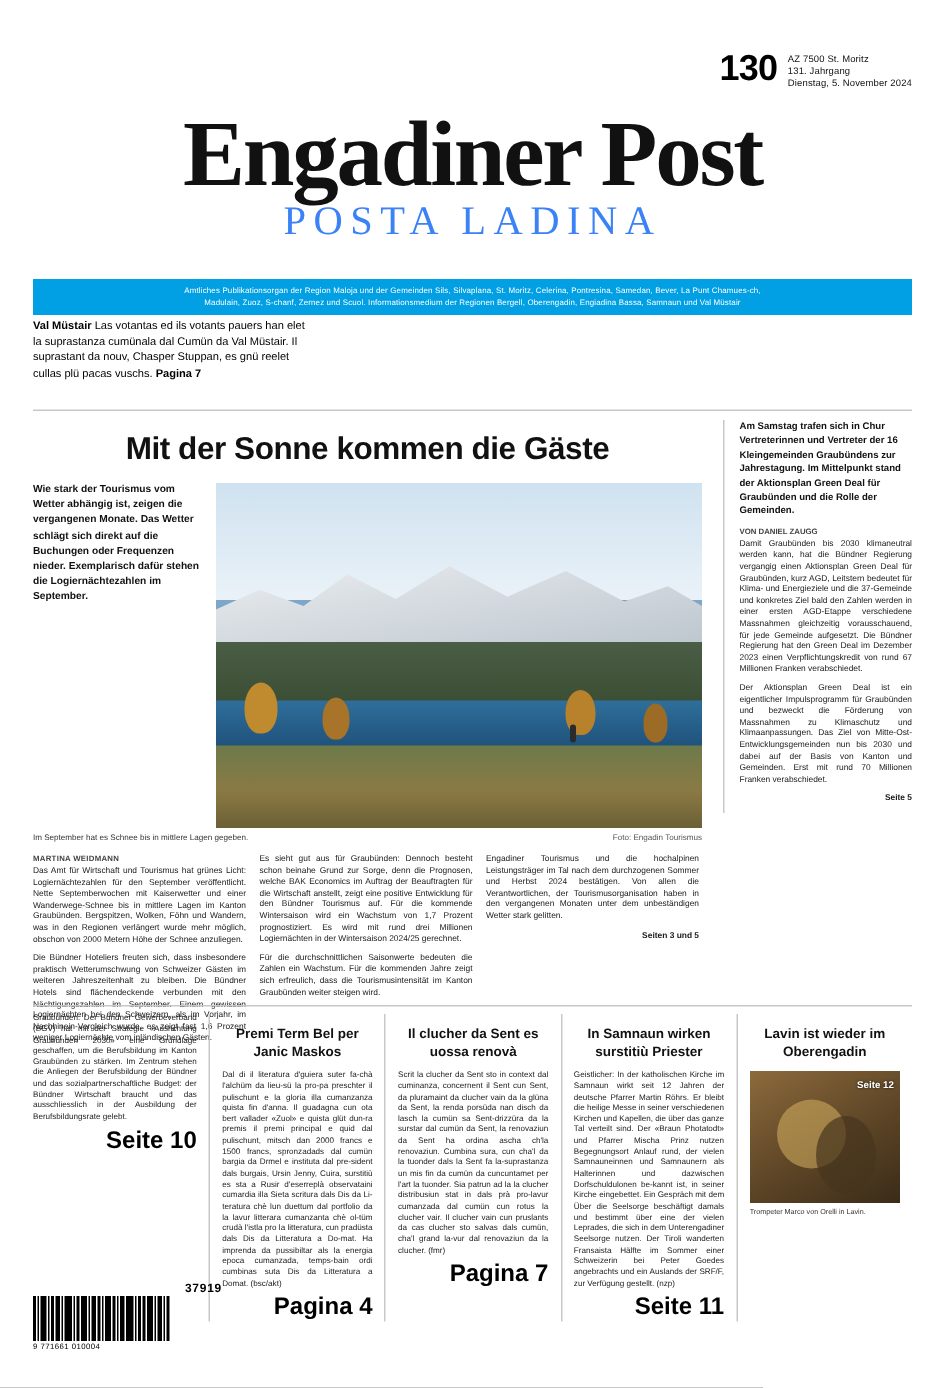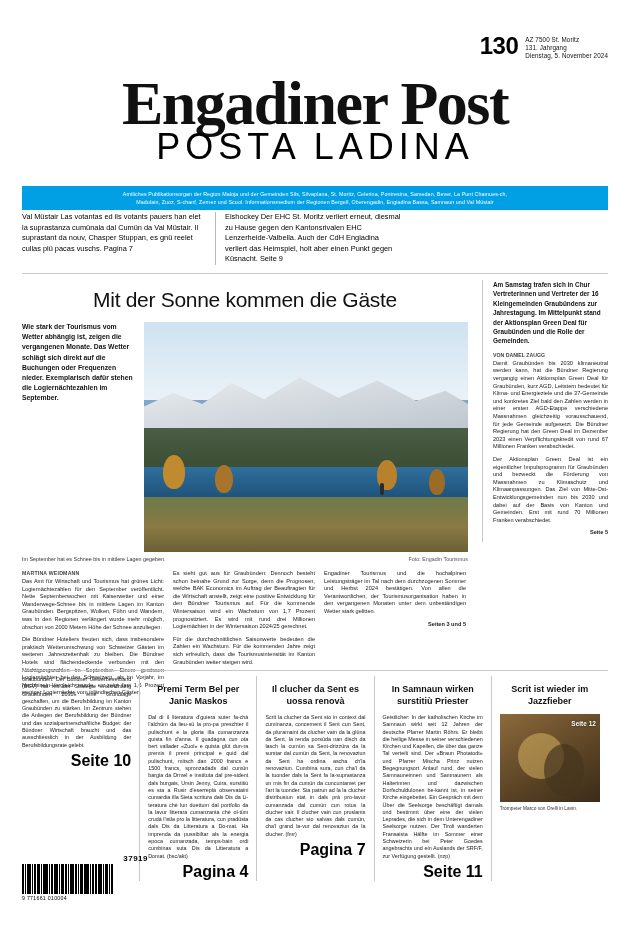--- a/index.html
+++ b/index.html
@@ -10,37 +10,37 @@
     overflow:hidden;box-sizing:border-box;
   }
   .sheet{position:absolute;left:22px;top:18px;width:586px;height:895px;}
 
   
   .issue-block{position:absolute;right:0;top:16px;display:flex;align-items:flex-start;gap:7px;margin-left:33px;}
   .issue-num{font-family:"Liberation Sans",sans-serif;font-weight:bold;font-size:24px;line-height:24px;color:#000;letter-spacing:-0.5px;}
   .issue-meta{font-size:6.3px;line-height:8.2px;color:#111;padding-top:2px;letter-spacing:0.1px;}
   .logo-wrap{position:absolute;left:0;top:52px;width:586px;text-align:center;}
   .logo-main{font-family:"Liberation Serif",serif;font-weight:bold;font-size:62px;line-height:66px;letter-spacing:-1.5px;color:#111;}
-  .logo-sub{font-family:Liberation Sans, sans-serif;font-size:36px;line-height:30px;letter-spacing:5px;color:#000000;margin-top:-4px;}
+  .logo-sub{font-family:Liberation Serif, serif;font-size:27px;line-height:30px;letter-spacing:5px;color:#3b82f6;margin-top:-4px;}
   .org-bar{position:absolute;left:0;top:168px;width:586px;background:#019fe3;color:#fff;
     font-size:5.3px;line-height:8px;text-align:center;padding:4px 10px;box-sizing:border-box;letter-spacing:0.1px;}
 
   
   .teasers{position:absolute;left:0;top:194px;width:586px;display:flex;}
   .teaser{font-size:7.4px;line-height:10.5px;color:#000;padding-right:10px;box-sizing:border-box;}
   .teaser.t1{width:193px;}
   .teaser.t2{width:197px;padding-left:9px;border-left:1px solid #b9b9b9;}
   .teaser.t3{width:196px;padding-left:9px;border-left:1px solid #b9b9b9;}
-  .teaser b{font-weight:normal;}
+  .teaser b{font-weight:bold;}
   .rule-top{position:absolute;left:0;top:255px;width:586px;border-top:1px solid #c8c8c8;}
 
   
   .main{position:absolute;left:0;top:262px;width:586px;}
   .main-left{position:absolute;left:0;top:0;width:446px;}
-  .headline{font-family:"Liberation Sans",sans-serif;font-weight:normal;font-size:21px;line-height:24px;color:#111;text-align:center;margin:8px 0 10px 0;letter-spacing:-0.3px;}
+  .headline{font-family:"Liberation Sans",sans-serif;font-weight:bold;font-size:21px;line-height:24px;color:#111;text-align:center;margin:8px 0 10px 0;letter-spacing:-0.3px;}
   .lead-row{display:flex;gap:10px;}
   .lead{width:112px;font-size:6.8px;line-height:10.2px;font-weight:bold;color:#111;}
   .photo{width:auto;flex:1;height:230px;position:relative;overflow:hidden;background:#7ea6c8;}
   .photo .sky{position:absolute;left:0;top:0;right:0;height:34%;
      background:linear-gradient(#cfe2f0,#eaf2f8);}
   .photo .mount{position:absolute;left:0;top:18%;right:0;height:34%;
      background:linear-gradient(170deg,#f2f4f6 0%,#d9dee3 40%,#b9c3cb 100%);
      clip-path:polygon(0% 100%,0% 55%,9% 38%,18% 52%,27% 25%,37% 46%,48% 18%,60% 44%,72% 22%,84% 48%,93% 35%,100% 52%,100% 100%);}
   .photo .forest{position:absolute;left:0;top:46%;right:0;height:24%;
      background:linear-gradient(#4a5e45,#36492f);}
@@ -113,25 +113,20 @@
     <div>Amtliches Publikationsorgan der Region Maloja und der Gemeinden Sils, Silvaplana, St. Moritz, Celerina, Pontresina, Samedan, Bever, La Punt Chamues-ch,</div>
     <div>Madulain, Zuoz, S-chanf, Zernez und Scuol. Informationsmedium der Regionen Bergell, Oberengadin, Engiadina Bassa, Samnaun und Val Müstair</div>
   </div>
 
   <div class="teasers">
     <div class="teaser t1">
       <b>Val Müstair</b>
       <span>Las votantas ed ils votants pauers han elet la suprastanza cumünala dal Cumün da Val Müstair. Il suprastant da nouv, Chasper Stuppan, es gnü reelet cullas plü pacas vuschs.</span>
       <b>Pagina 7</b>
     </div>
-    <div class="teaser t2">
-      <b>Eishockey</b>
-      <span>Der EHC St. Moritz verliert erneut, diesmal zu Hause gegen den Kantonsrivalen EHC Lenzerheide-Valbella. Auch der CdH Engiadina verliert das Heimspiel, holt aber einen Punkt gegen Küsnacht.</span>
-      <b>Seite 9</b>
-    </div>
   </div>
   <div class="rule-top"></div>
 
   <div class="main">
 
     <div class="main-left">
       <div class="headline">Mit der Sonne kommen die Gäste</div>
 
       <div class="lead-row">
         <div class="lead">Wie stark der Tourismus vom Wetter abhängig ist, zeigen die vergangenen Monate. Das Wetter schlägt sich direkt auf die Buchungen oder Frequenzen nieder. Exemplarisch dafür stehen die Logiernächtezahlen im September.</div>
@@ -209,21 +204,21 @@
       <span class="bref">Pagina 7</span>
     </div>
 
     <div class="bcell">
       <div class="bhead">In Samnaun wirken surstitiù Priester</div>
       <div class="btext">Geistlicher: In der katholischen Kirche im Samnaun wirkt seit 12 Jahren der deutsche Pfarrer Martin Röhrs. Er bleibt die heilige Messe in seiner verschiedenen Kirchen und Kapellen, die über das ganze Tal verteilt sind. Der «Braun Photatodt» und Pfarrer Mischa Prinz nutzen Begegnungsort Anlauf rund, der vielen Samnauneinnen und Samnaunern als Halterinnen und dazwischen Dorfschuldulonen be-kannt ist, in seiner Kirche eingebettet. Ein Gespräch mit dem Über die Seelsorge beschäftigt damals und bestimmt über eine der vielen Leprades, die sich in dem Unterengadiner Seelsorge nutzen. Der Tiroli wanderten Fransaista Hälfte im Sommer einer Schweizerin bei Peter Goedes angebrachts und ein Auslands der SRF/F, zur Verfügung gestellt. (nzp)</div>
       <span class="bref">Seite 11</span>
     </div>
 
     <div class="bcell">
-      <div class="bhead">Scrit ist wieder im Jazzfieber</div>
+      <div class="bhead">Lavin ist wieder im Oberengadin</div>
       <div class="bphoto jazz">
         <div class="blob" style="left:18%;top:22%;width:46px;height:46px;background:rgba(214,176,96,.55);"></div>
         <div class="blob" style="left:44%;top:34%;width:40px;height:52px;background:rgba(70,52,30,.7);"></div>
         <span class="seite-badge">Seite 12</span>
       </div>
       <div class="bcap">Trompeter Marco von Orelli in Lavin.</div>
     </div>
   </div>
 
   <div class="barcode-wrap">

